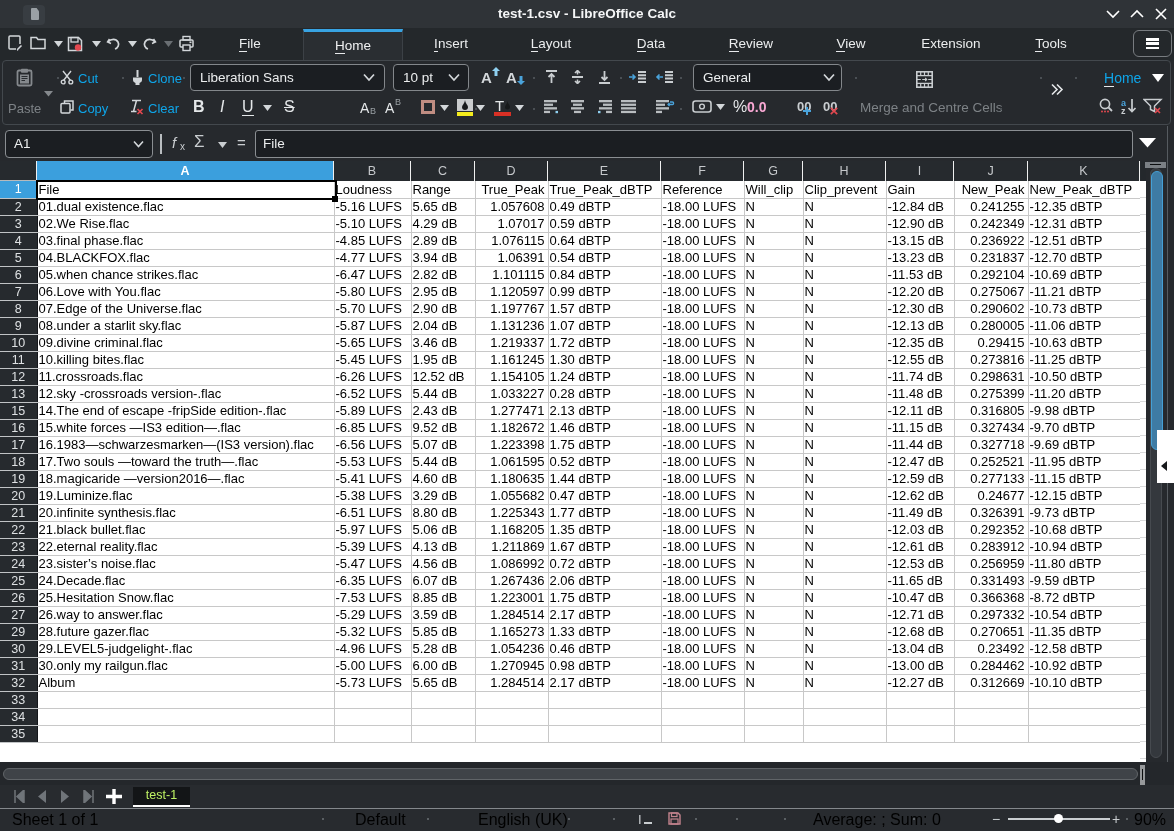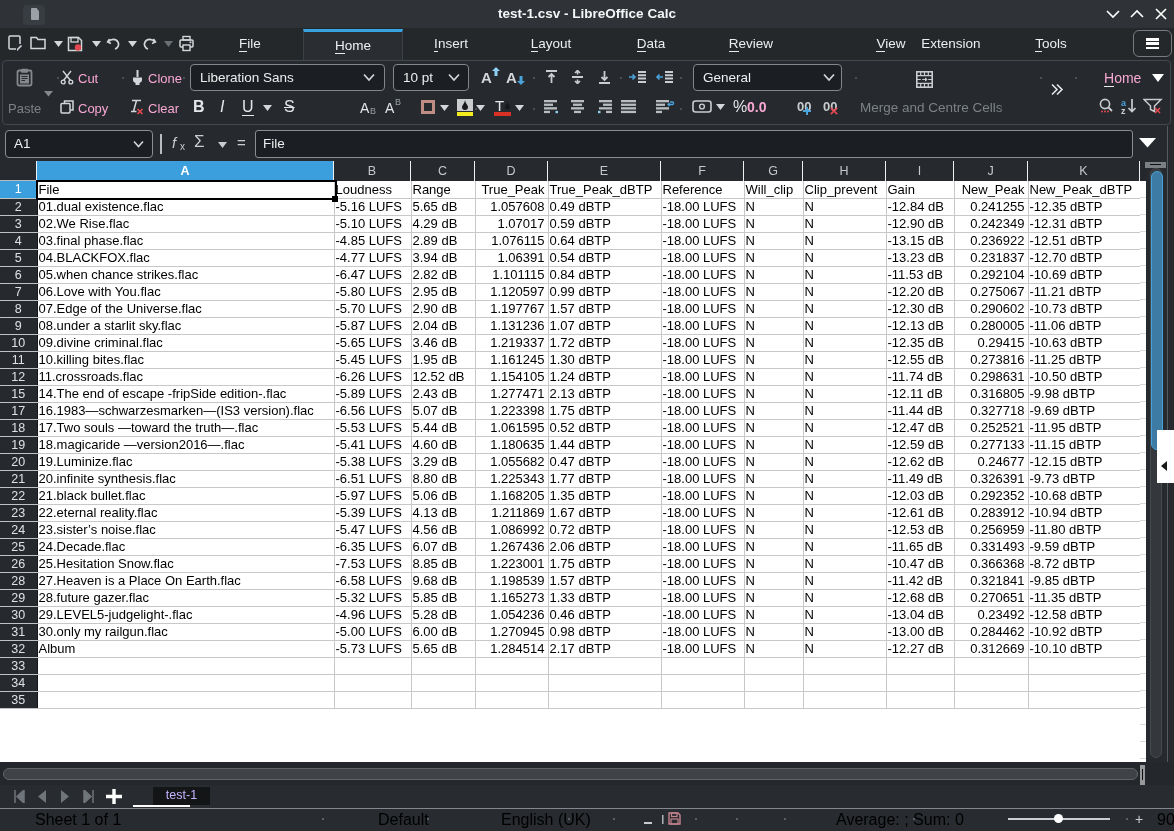--- a/index.html
+++ b/index.html
@@ -9,21 +9,21 @@
 #title { left:0; top:0; width:1174px; height:28px; line-height:28px; text-align:center;
   color:#f5f6f7; font-size:13.5px; font-weight:bold; }
 #menubar { left:0; top:28px; width:1174px; height:33px; background:#24282b; }
 .tab { top:28px; height:33px; line-height:32px; text-align:center; color:#eceeef; font-size:13.5px; }
 #tabhome { left:303px; top:29px; width:100px; height:32px; background:#2a2e32;
   border-left:1px solid #3c4146; border-right:1px solid #3c4146; border-top:3px solid #38a3e2;
   line-height:28px; text-align:center; color:#f0f1f2; font-size:13.5px; }
 u { text-decoration:none; border-bottom:1px solid #e8eaec; padding-bottom:0px; }
 #toolbar { left:2px; top:60px; width:1169px; height:65px; background:#26292d;
   border:1px solid #43484d; border-radius:4px; }
-.lbl { position:absolute; color:#f9a8d4; font-size:13px; }
+.lbl { position:absolute; color:#0ea5e9; font-size:13px; }
 .dis { color:#7d8286; }
 .combo { position:absolute; background:#1b1e22; border:1px solid #83878b; border-radius:4px;
   color:#eceeef; font-size:13.5px; }
 svg { display:block; }
 #fbar  { left:0; top:126px; width:1174px; height:35px; background:#26292d; }
 #grid { left:0; top:181px; width:1146px; height:581px; overflow:hidden; background:#fff; }
 table { border-collapse:collapse; table-layout:fixed; width:1140px; }
 td { height:17px; font-size:13px; color:#000; white-space:nowrap; overflow:hidden;
   border-right:1px solid #c8c8c8; border-bottom:1px solid #c8c8c8; padding:0 1px; }
 td.txt { text-align:left; }
@@ -33,21 +33,21 @@
 td.rhsel { background:#3b9fdd; color:#fff; }
 #colhdr { left:0; top:161px; width:1146px; height:20px; background:#262a2e; }
 .ch { position:absolute; top:0; height:20px; line-height:20px; text-align:center;
   color:#c6c9cc; font-size:12.5px; border-right:1px solid #eff0f0; }
 .chsel { background:#3b9fdd; color:#fff; font-weight:bold; }
 #vsb { left:1145px; top:161px; width:29px; height:601px; background:#26292d; }
 #hband { left:0; top:762px; width:1174px; height:23px; background:#24272b; }
 #tabbar { left:0; top:785px; width:1174px; height:23px; background:#282b2f; }
 #statusbar { left:0; top:808px; width:1174px; height:23px; background:#282b2f;
   border-top:1px solid #84888c; color:#d6d9db; font-size:12.5px; }
-.st { position:absolute; top:3px; line-height:17px;margin-left:23px; }
+.st { position:absolute; top:3px; line-height:17px; }
 .sep { position:absolute; width:2px; height:2px; background:#5a5f63; top:818px; }
 </style></head>
 <body>
 <div class="abs" id="titlebar"></div>
 <div class="abs" id="title">test-1.csv - LibreOffice Calc</div>
 
 <div class="abs" style="left:23px;top:5px;width:22px;height:20px;background:#383d42;border-radius:4px;"></div>
 <div class="abs" style="left:31px;top:8px;width:8px;height:12px;background:#9aa0a5;border-radius:1px;clip-path:polygon(0 0,70% 0,100% 27%,100% 100%,0 100%);"></div>
 
 <svg class="abs" style="left:1104px;top:7px" width="18" height="14" viewBox="0 0 18 14">
@@ -60,21 +60,21 @@
     <path d="M4 2 L14 12 M14 2 L4 12" stroke="#fff" stroke-width="1.6" fill="none"></path>
   </svg>
 
 <div class="abs" id="menubar"></div>
 <div class="abs" id="tabhome"><u>H</u>ome</div>
 <div class="abs tab" style="left:200px;width:100px;"><u>F</u>ile</div>
 <div class="abs tab" style="left:401px;width:100px;"><u>I</u>nsert</div>
 <div class="abs tab" style="left:501px;width:100px;"><u>L</u>ayout</div>
 <div class="abs tab" style="left:601px;width:100px;"><u>D</u>ata</div>
 <div class="abs tab" style="left:701px;width:100px;"><u>R</u>eview</div>
-<div class="abs tab" style="left:841px;width:100px;"><u>V</u>iew</div>
+<div class="abs tab" style="left:801px;width:100px;"><u>V</u>iew</div>
 <div class="abs tab" style="left:901px;width:100px;">Extension</div>
 <div class="abs tab" style="left:1001px;width:100px;"><u>T</u>ools</div>
 
 <div class="abs" style="left:1133px;top:30px;width:39px;height:27px;border:1.5px solid #787c80;border-radius:6px;"></div>
 <div class="abs" style="left:1146px;top:38px;width:13px;height:2.5px;background:#fff;"></div>
 <div class="abs" style="left:1146px;top:42.3px;width:13px;height:2.5px;background:#fff;"></div>
 <div class="abs" style="left:1146px;top:46.6px;width:13px;height:2.5px;background:#fff;"></div>
 
 <svg class="abs" style="left:8px;top:35px" width="15" height="17" viewBox="0 0 15 17">
  <rect x="1" y="1" width="11" height="13" rx="1" fill="none" stroke="#d3d7da" stroke-width="1.5"></rect>
@@ -536,34 +536,62 @@
           <td class="num">1.154105</td>
           <td class="txt">1.24 dBTP</td>
           <td class="txt">-18.00 LUFS</td>
           <td class="txt">N</td>
           <td class="txt">N</td>
           <td class="txt">-11.74 dB</td>
           <td class="num">0.298631</td>
           <td class="txt">-10.50 dBTP</td>
         </tr>
 <tr>
+          <td class="rh">13</td>
+          <td class="txt">12.sky -crossroads version-.flac</td>
+          <td class="txt">-6.52 LUFS</td>
+          <td class="txt">5.44 dB</td>
+          <td class="num">1.033227</td>
+          <td class="txt">0.28 dBTP</td>
+          <td class="txt">-18.00 LUFS</td>
+          <td class="txt">N</td>
+          <td class="txt">N</td>
+          <td class="txt">-11.48 dB</td>
+          <td class="num">0.275399</td>
+          <td class="txt">-11.20 dBTP</td>
+        </tr>
+<tr>
           <td class="rh">15</td>
           <td class="txt">14.The end of escape -fripSide edition-.flac</td>
           <td class="txt">-5.89 LUFS</td>
           <td class="txt">2.43 dB</td>
           <td class="num">1.277471</td>
           <td class="txt">2.13 dBTP</td>
           <td class="txt">-18.00 LUFS</td>
           <td class="txt">N</td>
           <td class="txt">N</td>
           <td class="txt">-12.11 dB</td>
           <td class="num">0.316805</td>
           <td class="txt">-9.98 dBTP</td>
         </tr>
 <tr>
+          <td class="rh">16</td>
+          <td class="txt">15.white forces —IS3 edition—.flac</td>
+          <td class="txt">-6.85 LUFS</td>
+          <td class="txt">9.52 dB</td>
+          <td class="num">1.182672</td>
+          <td class="txt">1.46 dBTP</td>
+          <td class="txt">-18.00 LUFS</td>
+          <td class="txt">N</td>
+          <td class="txt">N</td>
+          <td class="txt">-11.15 dB</td>
+          <td class="num">0.327434</td>
+          <td class="txt">-9.70 dBTP</td>
+        </tr>
+<tr>
           <td class="rh">17</td>
           <td class="txt">16.1983—schwarzesmarken—(IS3 version).flac</td>
           <td class="txt">-6.56 LUFS</td>
           <td class="txt">5.07 dB</td>
           <td class="num">1.223398</td>
           <td class="txt">1.75 dBTP</td>
           <td class="txt">-18.00 LUFS</td>
           <td class="txt">N</td>
           <td class="txt">N</td>
           <td class="txt">-11.44 dB</td>
@@ -690,32 +718,32 @@
           <td class="num">1.223001</td>
           <td class="txt">1.75 dBTP</td>
           <td class="txt">-18.00 LUFS</td>
           <td class="txt">N</td>
           <td class="txt">N</td>
           <td class="txt">-10.47 dB</td>
           <td class="num">0.366368</td>
           <td class="txt">-8.72 dBTP</td>
         </tr>
 <tr>
-          <td class="rh">28</td>
-          <td class="txt">27.Heaven is a Place On Earth.flac</td>
-          <td class="txt">-6.58 LUFS</td>
-          <td class="txt">9.68 dB</td>
-          <td class="num">1.198539</td>
-          <td class="txt">1.57 dBTP</td>
-          <td class="txt">-18.00 LUFS</td>
-          <td class="txt">N</td>
-          <td class="txt">N</td>
-          <td class="txt">-11.42 dB</td>
-          <td class="num">0.321841</td>
-          <td class="txt">-9.85 dBTP</td>
+          <td class="rh">27</td>
+          <td class="txt">26.way to answer.flac</td>
+          <td class="txt">-5.29 LUFS</td>
+          <td class="txt">3.59 dB</td>
+          <td class="num">1.284514</td>
+          <td class="txt">2.17 dBTP</td>
+          <td class="txt">-18.00 LUFS</td>
+          <td class="txt">N</td>
+          <td class="txt">N</td>
+          <td class="txt">-12.71 dB</td>
+          <td class="num">0.297332</td>
+          <td class="txt">-10.54 dBTP</td>
         </tr>
 <tr>
           <td class="rh">29</td>
           <td class="txt">28.future gazer.flac</td>
           <td class="txt">-5.32 LUFS</td>
           <td class="txt">5.85 dB</td>
           <td class="num">1.165273</td>
           <td class="txt">1.33 dBTP</td>
           <td class="txt">-18.00 LUFS</td>
           <td class="txt">N</td>
@@ -841,21 +869,21 @@
   </svg>
 <svg class="abs" style="left:60px;top:790px" width="10" height="13">
     <path d="M1 0 L9 6.5 L1 13 Z" fill="#70757a"></path>
   </svg>
 <svg class="abs" style="left:83px;top:790px" width="11" height="13">
     <path d="M10 0 V13 M1 0 L8 6.5 L1 13 Z" fill="#70757a" stroke="#70757a" stroke-width="1.5"></path>
   </svg>
 <svg class="abs" style="left:105px;top:788px" width="18" height="17">
     <path d="M9 1 V16 M1 8.5 H17" stroke="#fff" stroke-width="3.4"></path>
   </svg>
-<div class="abs" style="left:133px;top:787px;width:57px;height:17.5px;background:#131517;color:#c4b5fd;font-size:12.5px;text-align:center;line-height:17px;margin-left:20px;">test-1</div>
+<div class="abs" style="left:133px;top:787px;width:57px;height:17.5px;background:#131517;color:#bef264;font-size:12.5px;text-align:center;line-height:17px;">test-1</div>
 <div class="abs" style="left:133px;top:804.5px;width:57px;height:2.5px;background:#fdfdfd;"></div>
 <div class="abs" id="statusbar"></div>
 <div class="abs st" style="left:12px;top:811px;">Sheet 1 of 1</div>
 <div class="abs st" style="left:355px;top:811px;">Default</div>
 <div class="abs st" style="left:478px;top:811px;">English (UK)</div>
 <div class="abs st" style="left:638px;top:811px;color:#c9cdd0;font-size:13px;">I</div>
 <div class="abs" style="left:644px;top:822px;width:8px;height:1.5px;background:#c9cdd0;"></div>
 <svg class="abs" style="left:668px;top:812px" width="13" height="13" viewBox="0 0 13 13">
  <path d="M1 1 L10 1 L12 3 L12 12 L1 12 Z" fill="none" stroke="#c4848e" stroke-width="1.4"></path>
  <rect x="3.5" y="1" width="5.5" height="3.5" fill="none" stroke="#c4848e" stroke-width="1.2"></rect>

